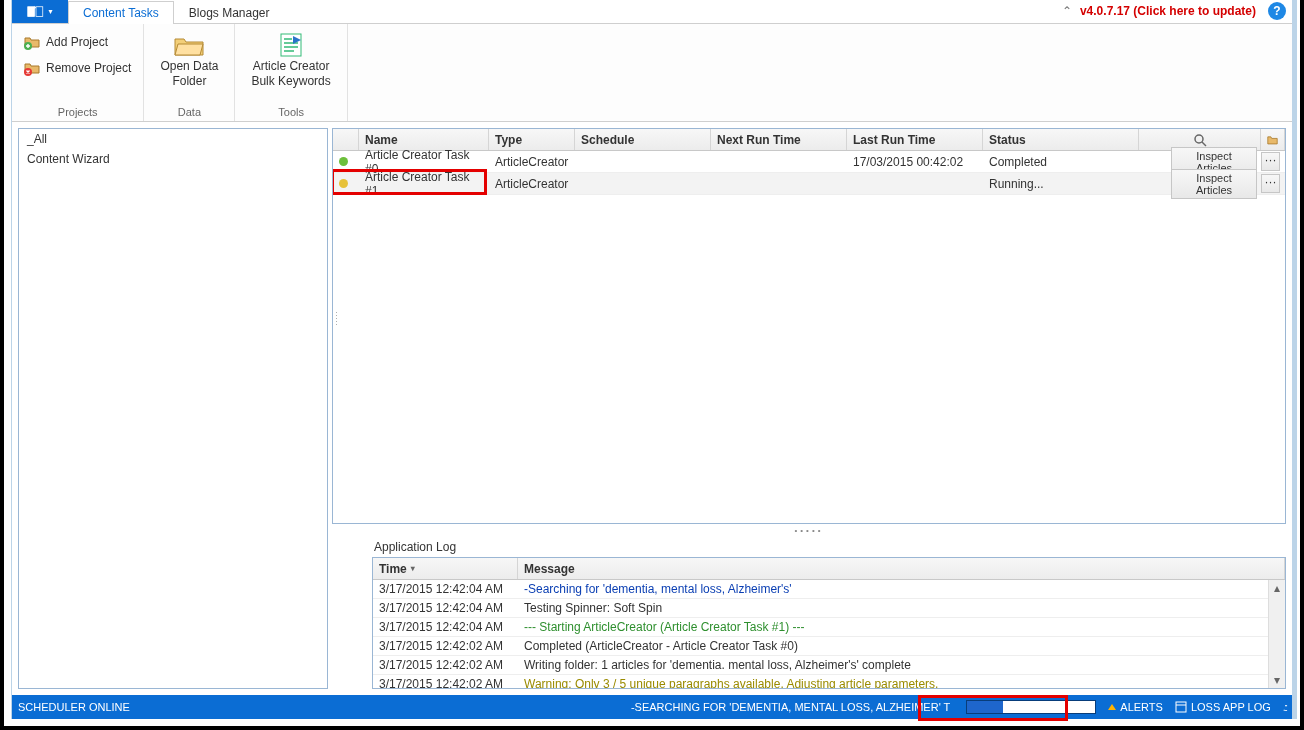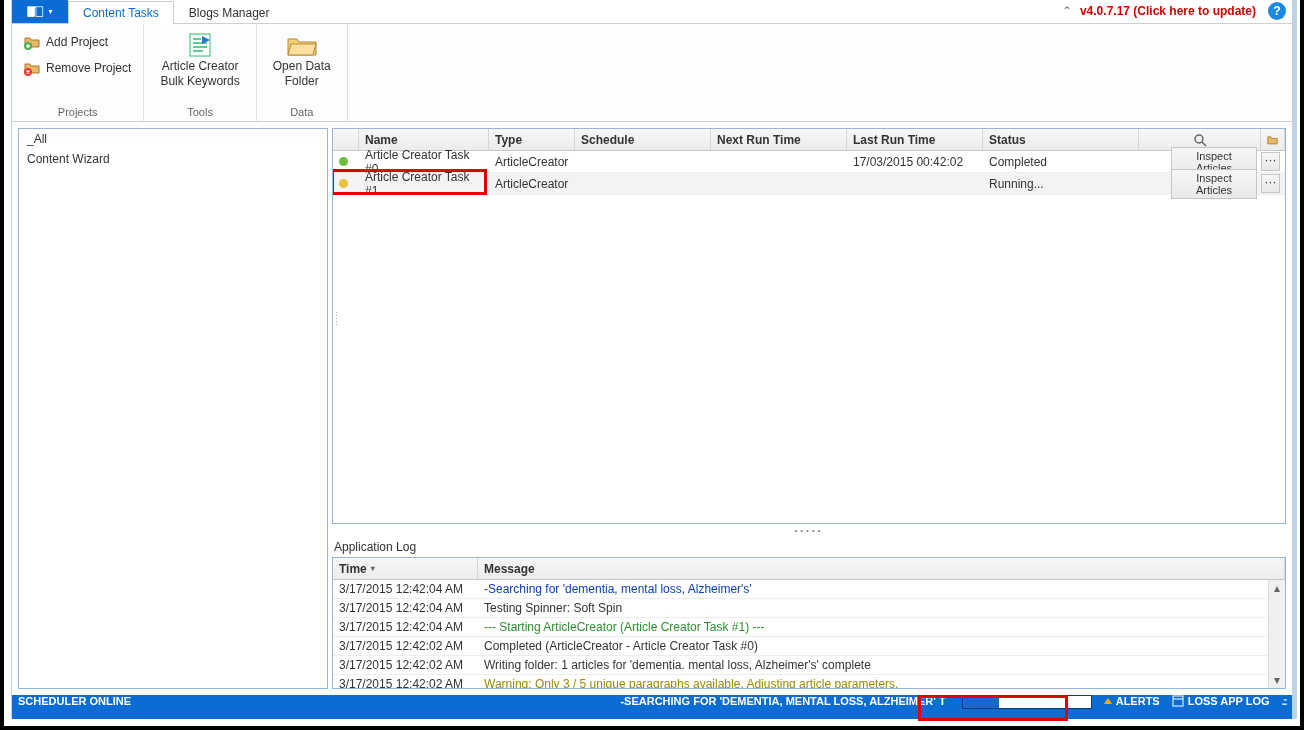--- a/index.html
+++ b/index.html
@@ -52,38 +52,38 @@
 .inspectbtn { background: linear-gradient(#f7f7f7,#e8e8e8); border: 1px solid #c6c6c6; padding: 2px 6px; font-size: 11px; cursor: pointer; width: 90px; text-align: center; }
 .dotsbtn { background: linear-gradient(#f7f7f7,#e8e8e8); border: 1px solid #c6c6c6; width: 20px; height: 19px; text-align: center; line-height: 14px; cursor: pointer; margin-left: 2px; }
 .col-actions { width: 120px; display: flex; gap: 2px; align-items: center; justify-content: flex-end; padding-right: 4px !important; }
 .splitter-grab { position: absolute; left: 0; top: 50%; width: 6px; height: 30px; color: #999; font-size: 8px; line-height: 3px; letter-spacing: -1px; text-align: center; cursor: col-resize; transform: translateY(-50%); }
 .hsplit { text-align: center; color: #888; letter-spacing: 3px; padding: 2px 0; cursor: row-resize; font-size: 8px; }
 
 
 .redbox { position: absolute; border: 3px solid #e40000; pointer-events: none; z-index: 50; }
 
 
-.applog-wrap { border: 0; }
+.applog-wrap { border: 0; margin-left: 40px; }
 .applog-title { padding: 3px 2px; color: #333; }
 .applog { border: 1px solid #9ab6d4; background: #fff; height: 132px; display: flex; flex-direction: column; }
 .log-hdr { display: flex; background: linear-gradient(#f7f7f7,#ececec); border-bottom: 1px solid #c8c8c8; height: 22px; }
 .log-hdr > div { border-right: 1px solid #d5d5d5; padding: 3px 6px; font-weight: bold; display: flex; align-items: center; }
 .log-time { width: 145px; }
 .log-msg { flex: 1; font-weight: normal; }
 .log-body { flex: 1; overflow: hidden; position: relative; }
 .log-row { display: flex; height: 19px; border-bottom: 1px solid #eee; }
 .log-row > div { padding: 2px 6px; }
 .log-blue { color: #0b3fb3; }
 .log-green { color: #2e8f2e; }
 .log-olive { color: #9a8b00; }
 .scroll-v { position: absolute; right: 0; top: 0; bottom: 0; width: 17px; background: #f0f0f0; border-left: 1px solid #ddd; display: flex; flex-direction: column; justify-content: space-between; align-items: center; }
 .scroll-v .arrow { height: 16px; width: 100%; text-align: center; line-height: 16px; color: #666; cursor: pointer; }
 
 
-.statusbar { height: 24px; background: #0b6dd4; color: #fff; display: flex; align-items: flex-start; padding: 0 6px; font-size: 11px; font-weight: bold; }
+.statusbar { height: 24px; background: #0b6dd4; color: #fff; display: flex; align-items: center; padding: 0 6px; font-size: 11px; }
 .statusbar .sb-center { flex: 1; text-align: right; padding-right: 10px; }
 .progress { width: 130px; height: 14px; background: #fff; border: 1px solid #083d7a; margin: 0 6px; position: relative; }
 .progress .bar { position: absolute; left: 0; top: 0; bottom: 0; width: 28%; background: #1e66cc; }
 .sb-btn { display: flex; align-items: center; gap: 4px; padding: 0 6px; cursor: pointer; }
 .resize-grip { margin-left: 6px; color: #cfe2f8; letter-spacing: -2px; }
 .tri { width:0; height:0; border-left:4px solid transparent; border-right:4px solid transparent; border-bottom:6px solid #ffb300; display:inline-block; }
 
 
 .red-progress { position: absolute; border: 3px solid #e40000; pointer-events: none; z-index: 60; }
 .filterarrow { color:#666; font-size:8px; margin-left:4px; }
@@ -128,39 +128,39 @@
               <path d="M2.5 10.5l3 3M5.5 10.5l-3 3" stroke="#fff" stroke-width="1.4"></path>
             </svg>
           <span>Remove Project</span>
         </div>
       </div>
       <div class="grouplabel">Projects</div>
     </div>
     <div class="ribgroup">
       <div class="bigbtn">
         <svg class="bigic" viewBox="0 0 32 26">
+            <path d="M2 7h9l2 3h17v13H2z" fill="#f3cf79" stroke="#b58a34"></path>
+            <path d="M5 12h25l-3 11H2z" fill="#ffe0a1" stroke="#b58a34"></path>
+          </svg>
+        <span>Open Data</span>
+        <span>Folder</span>
+      </div>
+      <div class="grouplabel">Data</div>
+    </div>
+    <div class="ribgroup">
+      <div class="bigbtn">
+        <svg class="bigic" viewBox="0 0 32 26">
             <rect x="6" y="2" width="20" height="22" fill="#fff" stroke="#3b7"></rect>
             <path d="M9 7h8M9 11h14M9 15h14M9 19h10" stroke="#3b7" stroke-width="1.4"></path>
             <path d="M18 4l8 4-8 4z" fill="#2a74c9"></path>
           </svg>
         <span>Article Creator</span>
         <span>Bulk Keywords</span>
       </div>
       <div class="grouplabel">Tools</div>
-    </div>
-    <div class="ribgroup">
-      <div class="bigbtn">
-        <svg class="bigic" viewBox="0 0 32 26">
-            <path d="M2 7h9l2 3h17v13H2z" fill="#f3cf79" stroke="#b58a34"></path>
-            <path d="M5 12h25l-3 11H2z" fill="#ffe0a1" stroke="#b58a34"></path>
-          </svg>
-        <span>Open Data</span>
-        <span>Folder</span>
-      </div>
-      <div class="grouplabel">Data</div>
     </div>
   </div>
 
   <div class="mainsplit">
     <div class="leftpanel">
       <div class="tn">_All</div>
       <div class="tn">Content Wizard</div>
     </div>
 
     <div class="rightpanel">

